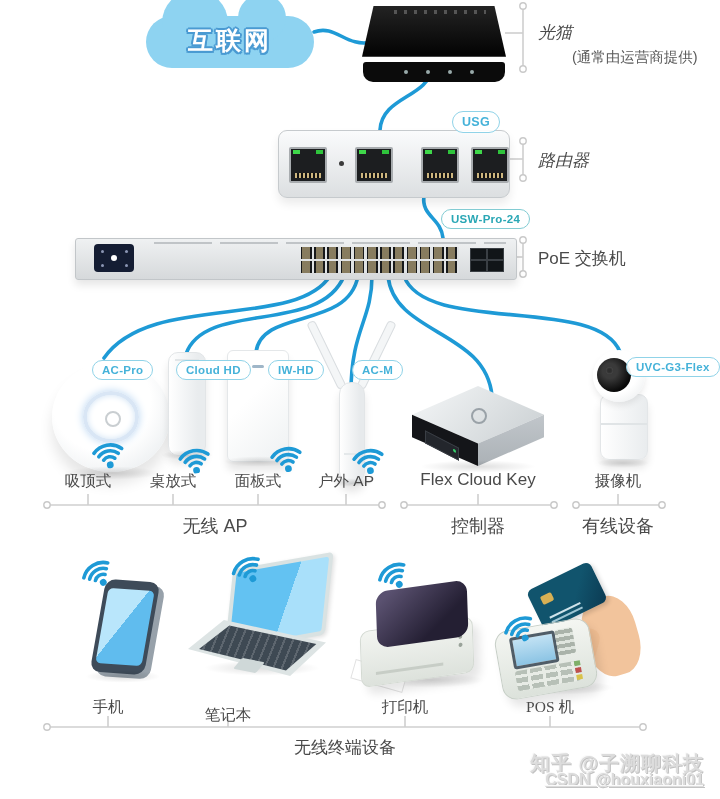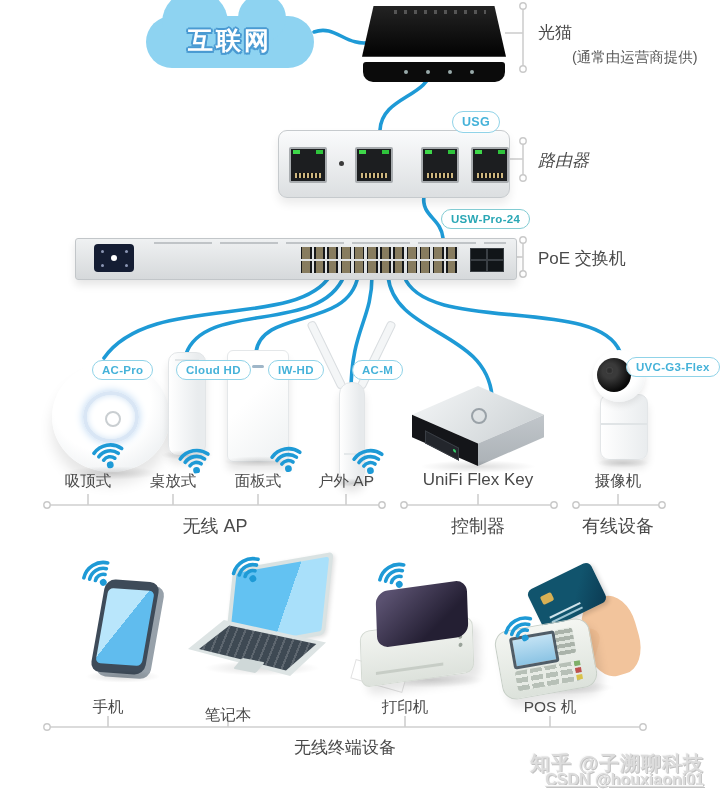--- a/index.html
+++ b/index.html
@@ -274,21 +274,21 @@
       <div class="cloud-body"></div>
       <div class="cloud-label">互联网</div>
     </div>
 
     <div class="modem">
       <div class="modem-top"></div>
       <div class="modem-vents"></div>
       <div class="modem-front"></div>
       <div class="modem-lights"></div>
     </div>
-    <span class="lbl side-lbl" style="left:538px; top:21px;">光猫</span>
+    <span class="lbl side-lbl" style="left:538px; top:21px;font-style:italic;">光猫</span>
     <span class="lbl side-sub" style="left:538px; top:48px;">(通常由运营商提供)</span>
 
     <div class="router">
       <div class="rj45" style="left:10px;">
           <div class="pins"></div>
         </div>
       <div class="reset-dot"></div>
       <div class="rj45" style="left:76px;">
           <div class="pins"></div>
         </div>
@@ -367,21 +367,21 @@
         <use href="#wifi-glyph"></use>
       </svg>
     <svg class="wifi" style="left:348px; top:438px; width:38px; height:38px; transform:rotate(-10deg);">
         <use href="#wifi-glyph"></use>
       </svg>
 
     <span class="lbl dev-lbl" style="left:48px;  top:471px; width:80px;">吸顶式</span>
     <span class="lbl dev-lbl" style="left:133px; top:471px; width:80px;">桌放式</span>
     <span class="lbl dev-lbl" style="left:218px; top:471px; width:80px;">面板式</span>
     <span class="lbl dev-lbl" style="left:306px; top:471px; width:80px;">户外 AP</span>
-    <span class="lbl dev-lbl" style="left:398px; top:470px; width:160px; font-size:17px;">UniFi Flex Key</span>
+    <span class="lbl dev-lbl" style="left:398px; top:470px; width:160px; font-size:17px;">Flex Cloud Key</span>
     <span class="lbl dev-lbl" style="left:578px; top:471px; width:80px;">摄像机</span>
 
     <span class="lbl grp-lbl" style="left:160px; top:514px; width:110px;">无线 AP</span>
     <span class="lbl grp-lbl" style="left:430px; top:514px; width:96px;">控制器</span>
     <span class="lbl grp-lbl" style="left:570px; top:514px; width:96px;">有线设备</span>
 
     <div class="phone">
       <div class="phone-body">
         <div class="phone-screen"></div>
       </div>
@@ -427,20 +427,20 @@
         <div class="pos-keys"></div>
       </div>
     </div>
     <svg class="wifi" style="left:498px; top:608px; width:36px; height:36px; transform:rotate(-30deg);">
         <use href="#wifi-glyph"></use>
       </svg>
 
     <span class="lbl dev-lbl" style="left:68px;  top:697px; width:80px;">手机</span>
     <span class="lbl dev-lbl" style="left:188px; top:697px; width:80px;margin-top:8px;">笔记本</span>
     <span class="lbl dev-lbl" style="left:365px; top:697px; width:80px;">打印机</span>
-    <span class="lbl dev-lbl" style="left:510px; top:697px; width:80px;">POS 机</span>
+    <span class="lbl dev-lbl" style="left:510px; top:697px; width:80px;font-family:Liberation Serif, serif;">POS 机</span>
 
     <span class="lbl grp-lbl" style="left:265px; top:736px; width:160px; font-size:17px;">无线终端设备</span>
 
     <div class="wm wm1">知乎 @子溯聊科技</div>
     <div class="wm wm2">CSDN @houxiaoni01</div>
   </div>
 </div>
 
 </body></html>

